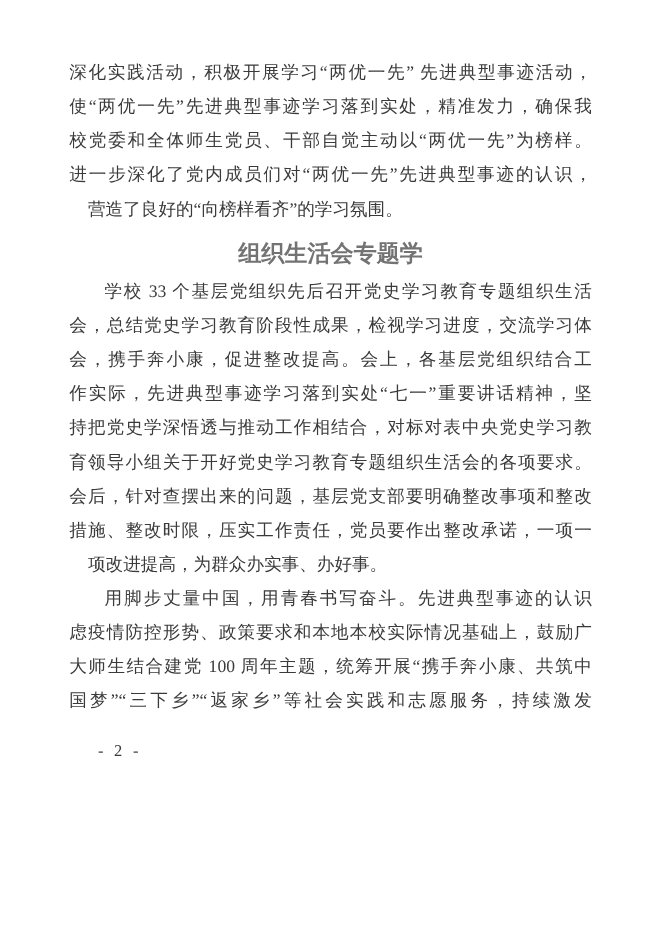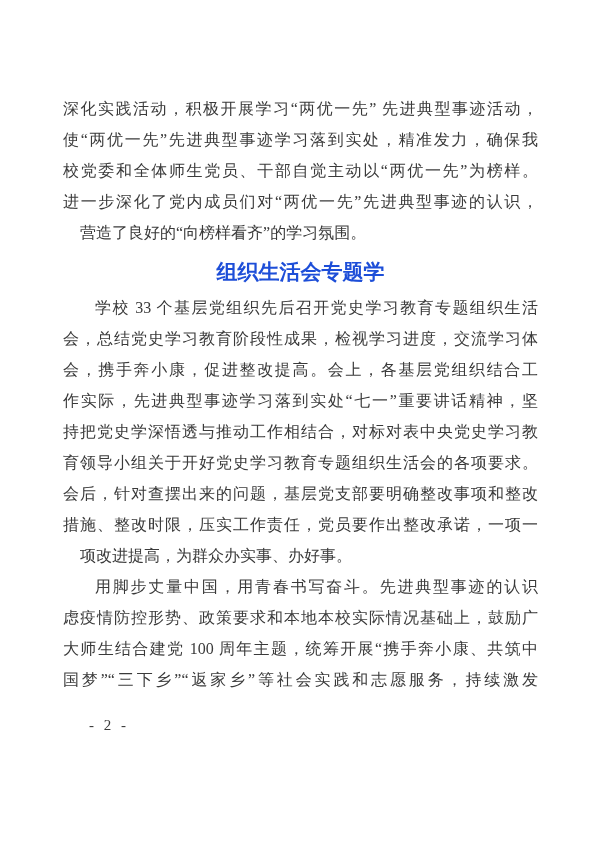--- a/index.html
+++ b/index.html
@@ -6,21 +6,21 @@
     margin: 0;
     padding: 0;
     background: #ffffff;
   }
   .page {
     position: relative;
     width: 600px;
     height: 848px;
     background: #ffffff;
     box-sizing: border-box;
-    padding: 93px 62px 0 63px;
+    padding: 51px 62px 0 63px;
     font-family: "Liberation Serif", "DejaVu Serif", serif;
     color: #3a3a3a;
     overflow: hidden;
   }
   .para {
     margin: 0;
   }
   .line {
     font-size: 16px;
     line-height: 31px;
@@ -33,21 +33,21 @@
   .line.last {
     text-align-last: left;
     margin-left: 17px;
   }
   .line.indent {
     text-indent: 2em;
   }
   .heading {
     font-size: 21px;
     font-weight: bold;
-    color: #1d4ed8;
+    color: #737373;
     text-align: center;
     line-height: 30px;
     margin: 9px 0 5px 0;
   }
   .page-number {
     margin-top: 22px;
     padding-left: 26px;
     font-size: 15px;
     line-height: 16px;
     letter-spacing: 3px;

